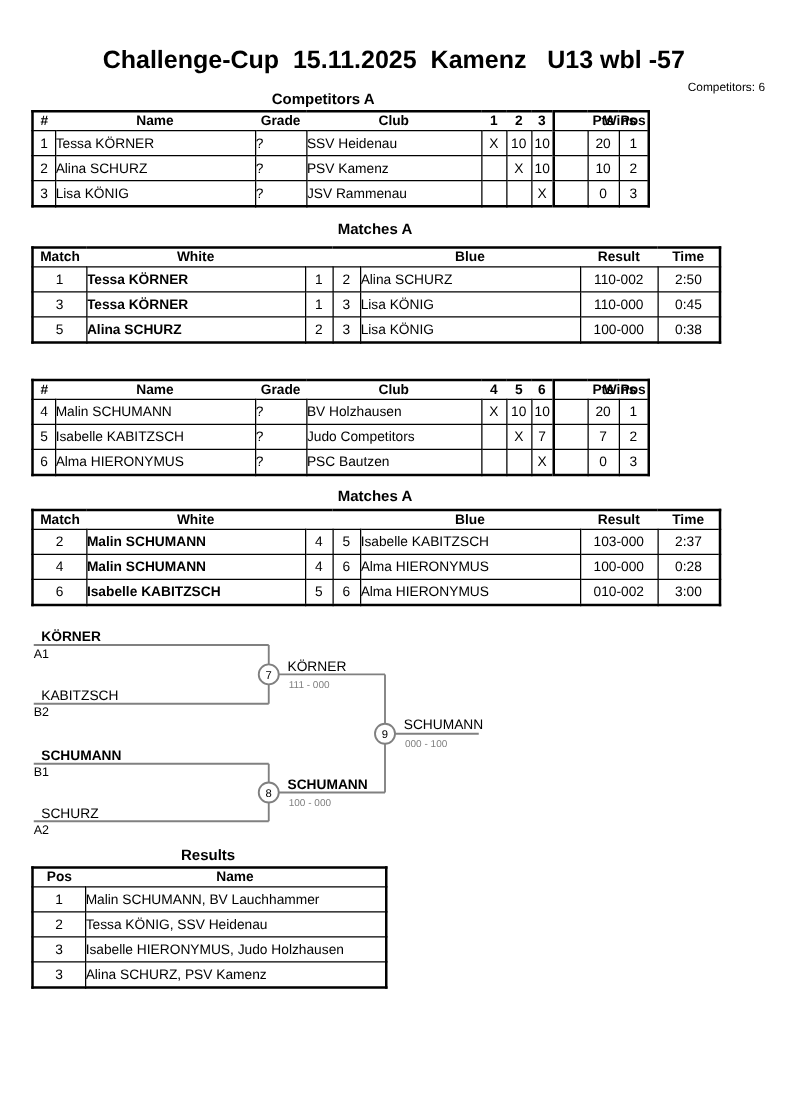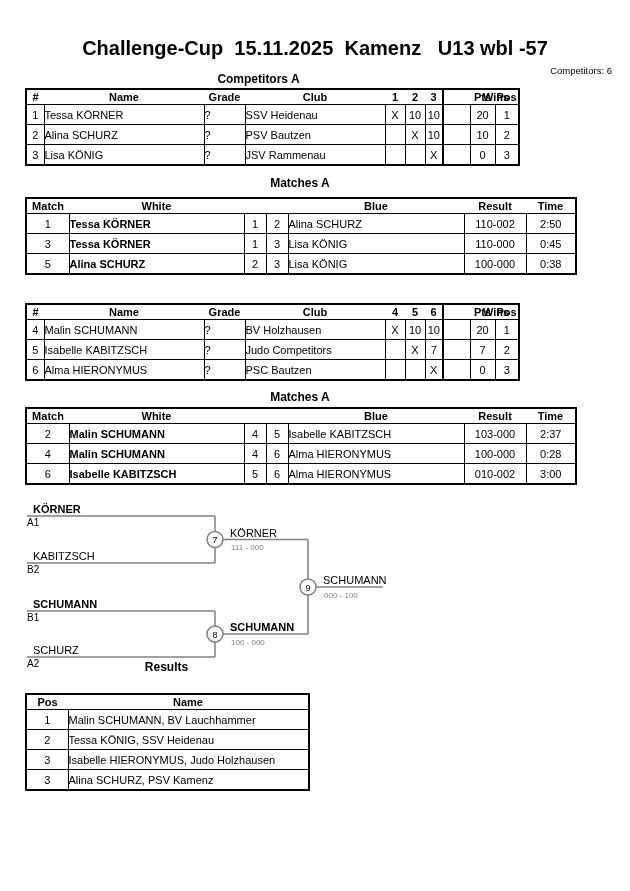--- a/index.html
+++ b/index.html
@@ -73,21 +73,21 @@
         <td class="c">10</td>
         <td class="c">10</td>
         <td class="c thick">2</td>
         <td class="c">20</td>
         <td class="c">1</td>
       </tr>
       <tr>
         <td class="c">2</td>
         <td class="l p6">Alina SCHURZ</td>
         <td class="l p8">?</td>
-        <td class="l p10">PSV Bautzen</td>
+        <td class="l p10">PSV Kamenz</td>
         <td class="c"></td>
         <td class="c">X</td>
         <td class="c">10</td>
         <td class="c thick">1</td>
         <td class="c">10</td>
         <td class="c">2</td>
       </tr>
       <tr>
         <td class="c">3</td>
         <td class="l p6">Lisa KÖNIG</td>
@@ -311,21 +311,21 @@
     <text x="308" y="92.5" class="mnum" text-anchor="middle">9</text>
 
     <text x="230" y="38.5" class="seed">KÖRNER</text>
     <text x="231" y="52" class="score">111 - 000</text>
     <text x="230" y="133" class="seed bold">SCHUMANN</text>
     <text x="231" y="146.5" class="score">100 - 000</text>
     <text x="323" y="85.5" class="seed">SCHUMANN</text>
     <text x="324" y="99.5" class="score">000 - 100</text>
   </svg>
 
-  <div class="abs sec" style="left:25px;top:660px;width:283px">Results</div>
+  <div class="abs sec" style="left:25px;top:677px;width:283px">Results</div>
 
   <table class="tbl" style="left:25px;top:693px;width:283px">
     <colgroup>
         <col style="width:42px">
         <col style="width:241px">
       </colgroup>
     <thead>
         <tr>
       <th class="l p10">Pos</th>
       <th>Name</th>

